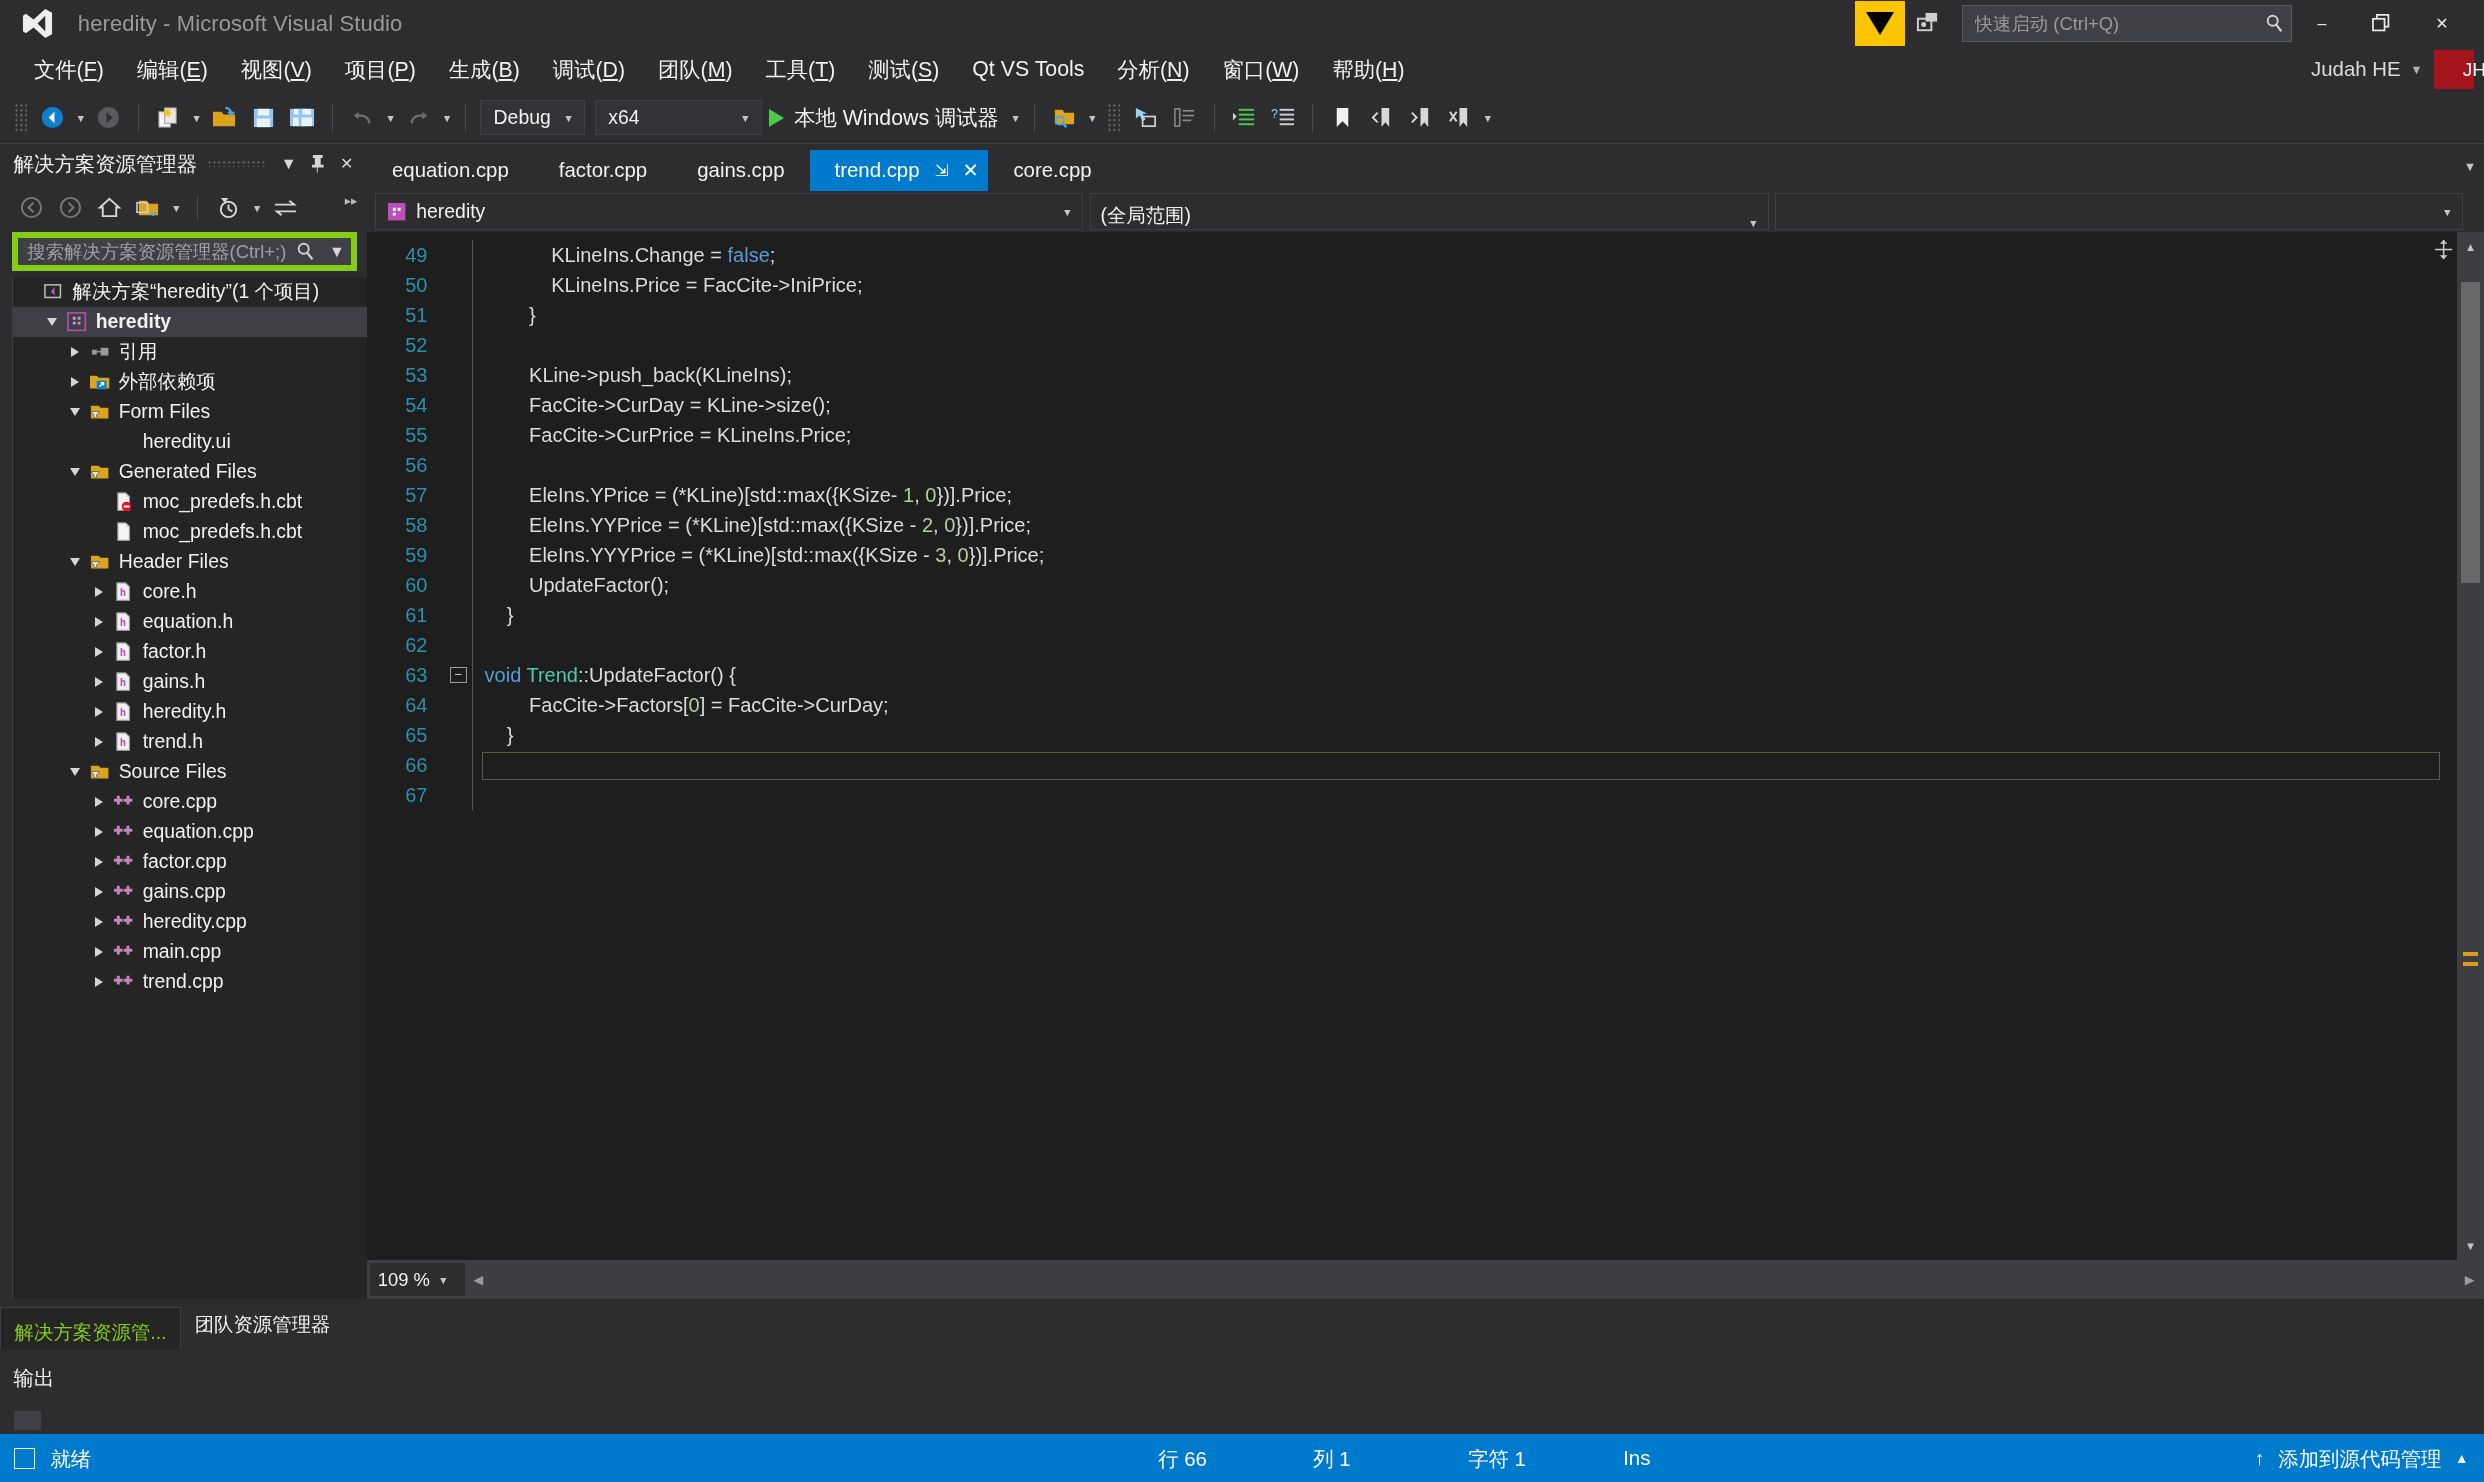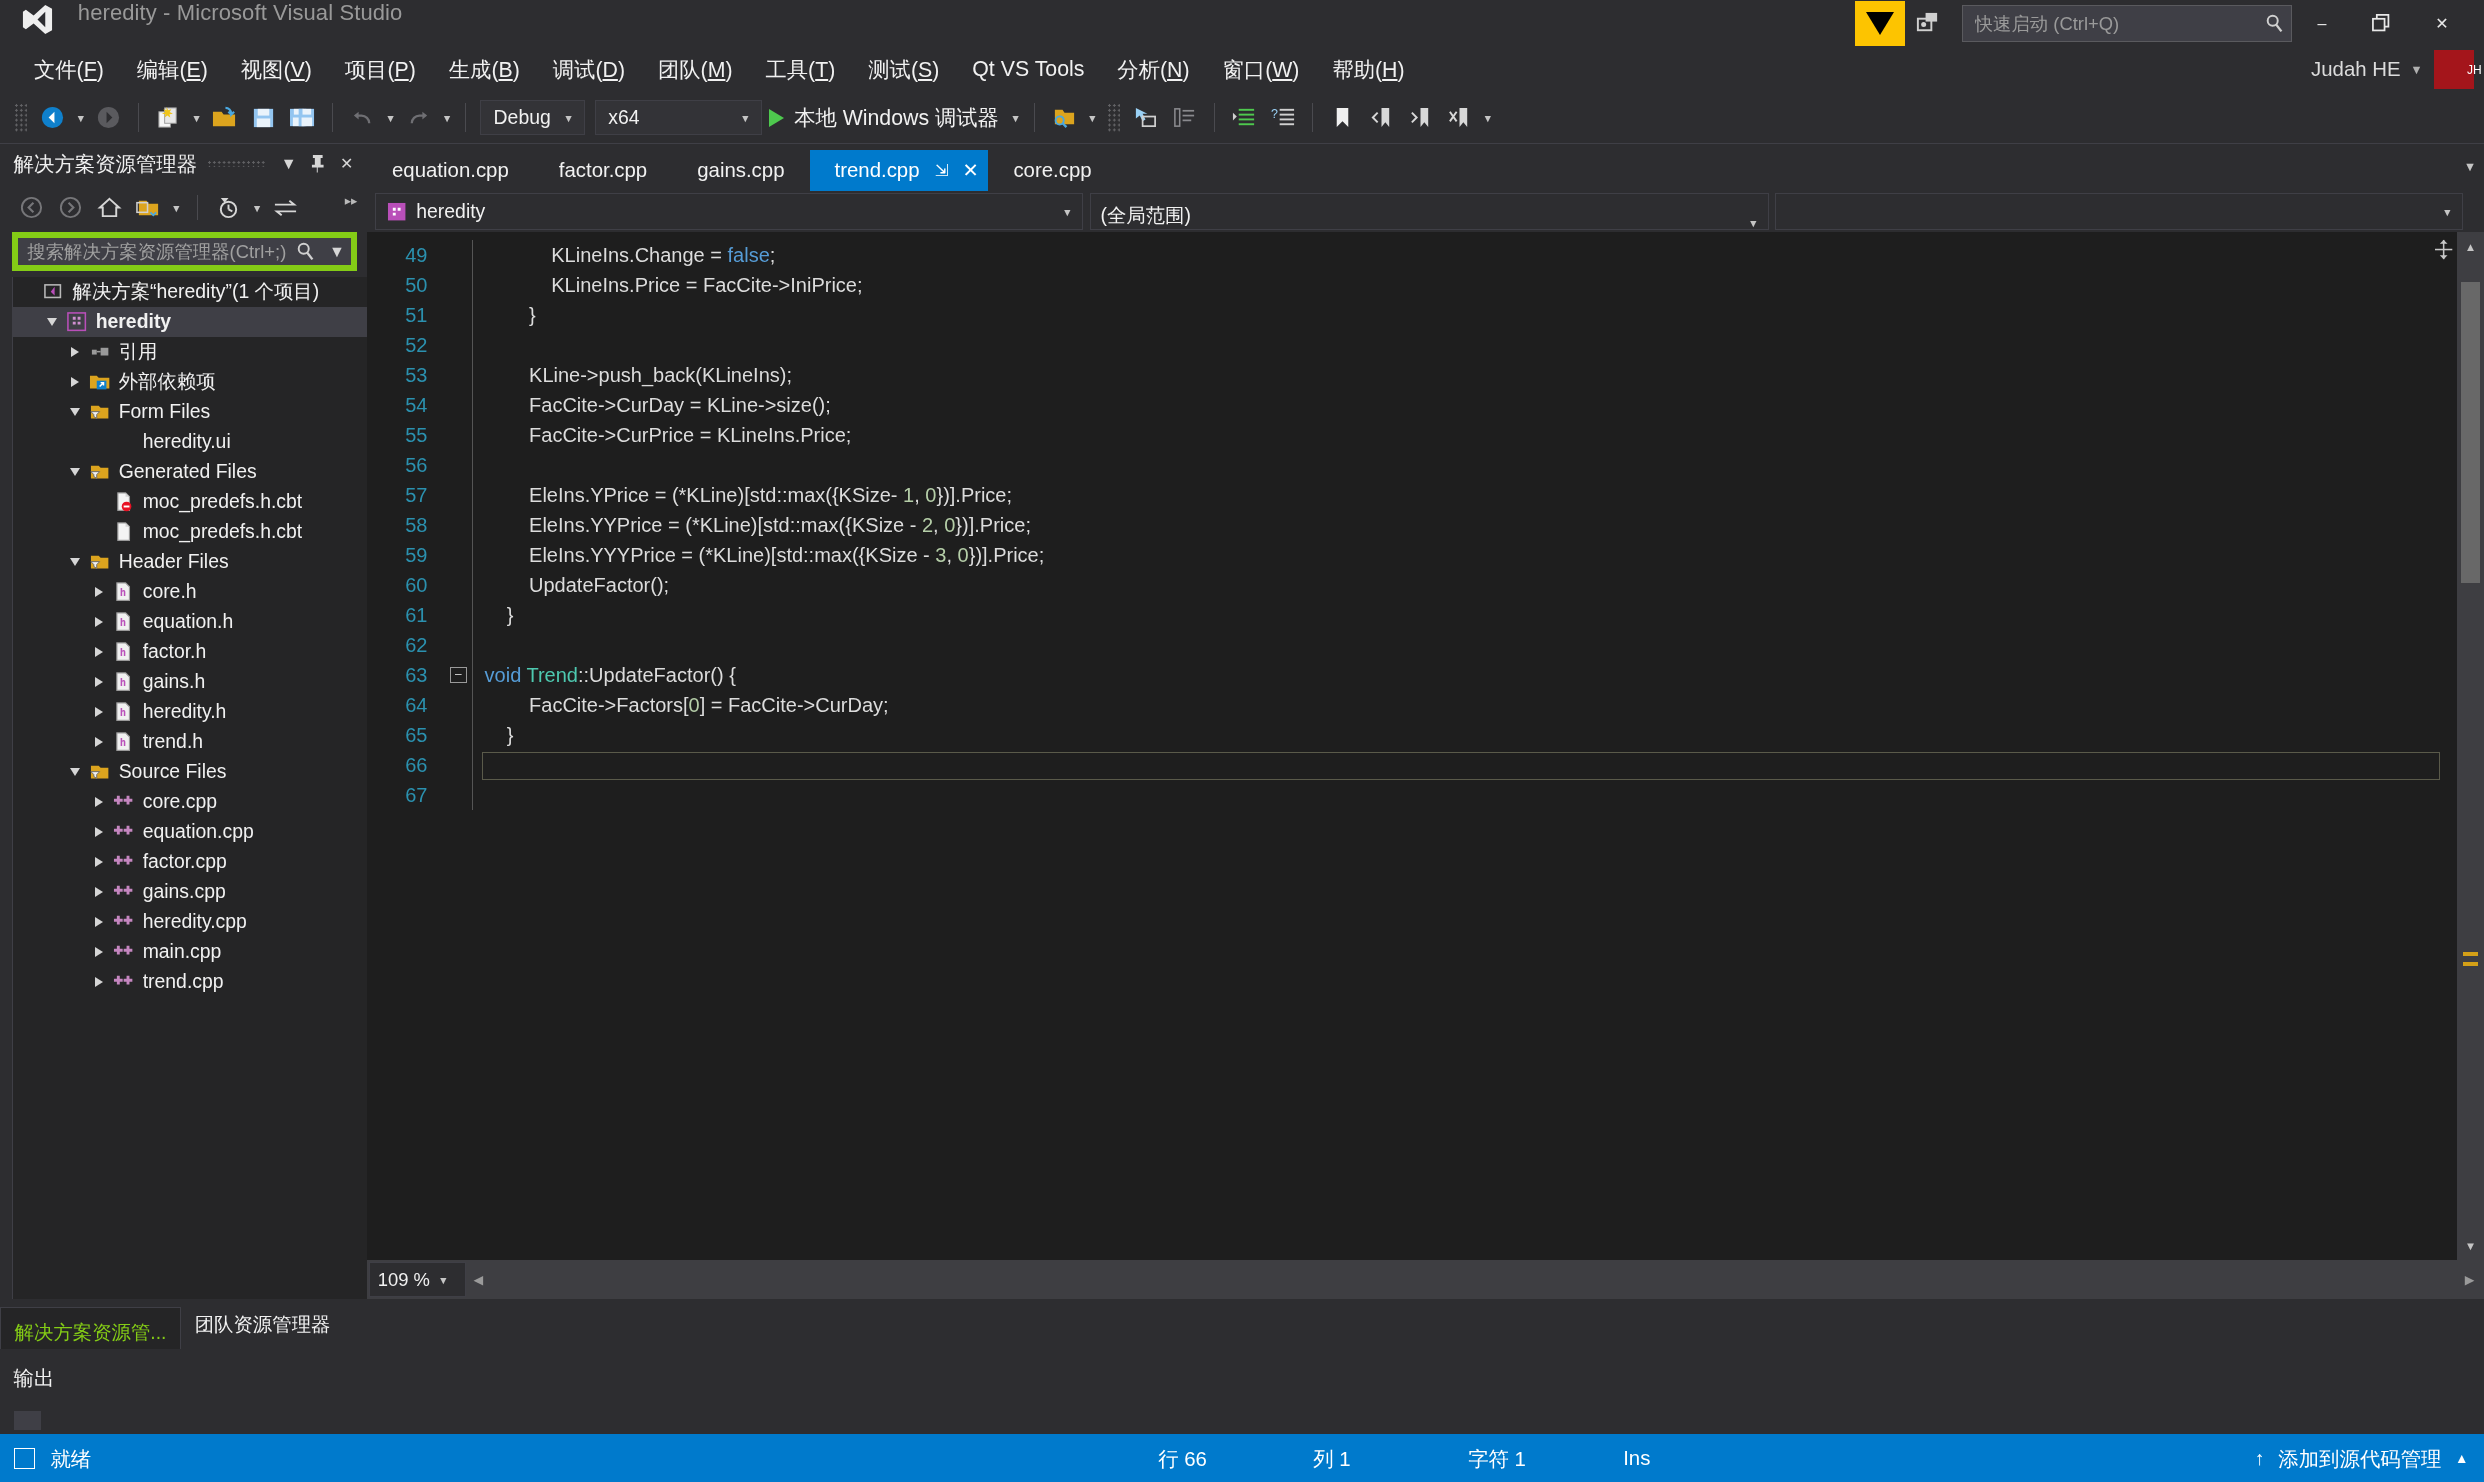--- a/index.html
+++ b/index.html
@@ -5,36 +5,36 @@
   * { box-sizing: border-box; margin:0; padding:0; }
   html,body {
     width:2484px; height:1483px; overflow:hidden;
     background:#2d2d30;
     font-family:"Liberation Sans","DejaVu Sans",sans-serif;
     -webkit-font-smoothing:antialiased;
   }
   .app { width:2484px; height:1483px; display:flex; flex-direction:column; background:#2d2d30; }
 
   
-  .titlebar { height:47px; background:#2d2d30; display:flex; position:relative; flex:none; }
+  .titlebar { height:47px; background:#2d2d30; display:flex; align-items:center; position:relative; flex:none; }
   .vs-logo { width:39px; height:39px; margin-left:17.5px; display:flex; align-items:center; justify-content:center; }
   .title-text { color:#999999; font-size:22px; margin-left:21.3px; letter-spacing:0.1px; }
   .title-right { position:absolute; right:12px; top:0; height:47px; display:flex; align-items:center; }
   .feedback-sq { width:50px; height:45px; background:#fdc400; display:flex; align-items:center; justify-content:center; }
   .fb-icon { width:0; height:0; border-left:14.6px solid transparent; border-right:14.6px solid transparent; border-top:23px solid #000; }
   .notify-btn { width:45px; height:45px; display:flex; align-items:center; justify-content:center; }
   .quick-launch { width:330px; height:37px; background:#3f3f46; border:1px solid #5a5a5e; display:flex; align-items:center; margin-left:11.6px; }
   .quick-launch input { flex:1; background:transparent; border:none; outline:none; color:#d0d0d0; font-size:18.4px; font-family:inherit; padding-left:11.6px; }
   .quick-launch input::placeholder { color:#9a9a9a; }
   .ql-search { width:33px; display:flex; align-items:center; justify-content:center; }
   .wbtn { width:60px; height:47px; display:flex; align-items:center; justify-content:center; color:#e8e8e8; }
   .user-row { position:absolute; right:9.7px; top:50px; display:flex; align-items:center; }
   .user-name { color:#dcdcdc; font-size:20.4px; }
   .user-caret { margin:0 11.6px 0 9.7px; color:#b0b0b0; font-size:12.6px; }
-  .avatar { width:39px; height:39px; background:#a4151b; color:#fff; font-size:12px; display:flex; align-items:center; justify-content:center;padding-left:40px; }
+  .avatar { width:39px; height:39px; background:#a4151b; color:#fff; font-size:19px; display:flex; align-items:center; justify-content:center;padding-left:40px; }
 
   
   .menubar { height:45px; background:#2d2d30; display:flex; align-items:center; padding-left:17.5px; flex:none; }
   .menu-item { color:#f1f1f1; font-size:21.3px; padding:3.9px 16.5px; white-space:nowrap; }
   .menu-item u { text-decoration:underline; }
 
   
   .toolbar { height:52px; background:#2d2d30; display:flex; align-items:center; padding-left:7.8px; flex:none; border-bottom:1px solid #3f3f46; }
   .grip { width:13.6px; height:29px; margin:0 5.8px;
     background-image:radial-gradient(#6d6d70 1px, transparent 1px);

